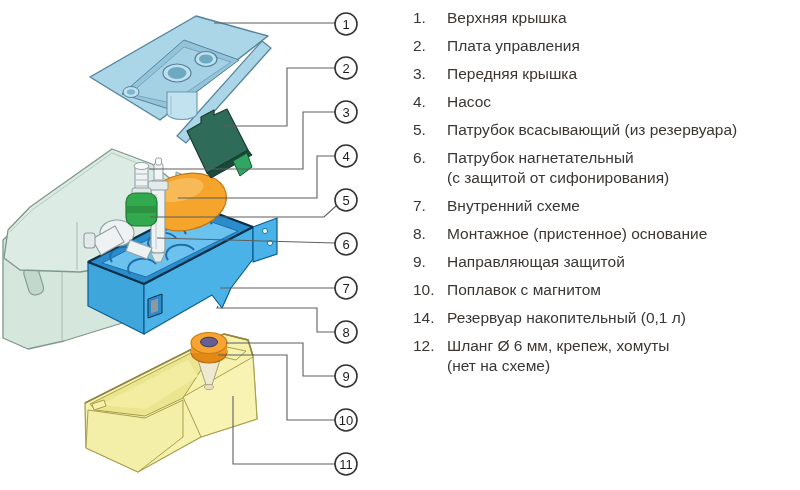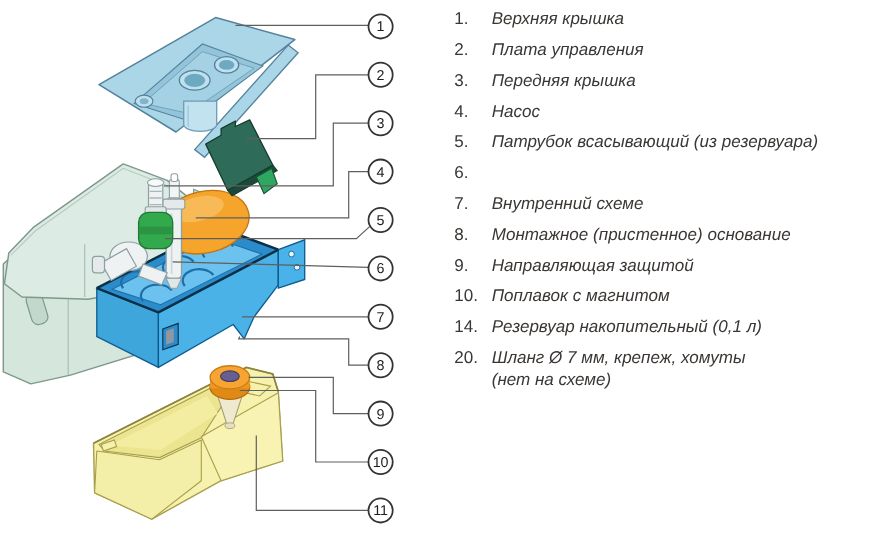--- a/index.html
+++ b/index.html
@@ -2,21 +2,21 @@
 <html><head>
 <meta charset="utf-8">
 <style>
   html,body{margin:0;padding:0;background:#fff;}
   .page{position:relative;width:800px;height:490px;background:#ffffff;overflow:hidden;
         font-family:"Liberation Sans",sans-serif;}
   .diagram-svg{position:absolute;left:0;top:0;}
   .legend{position:absolute;left:413px;top:8px;width:382px;color:#3a3633;}
   .legend-row{display:flex;margin-bottom:8px;font-size:15.5px;line-height:20px;}
   .legend-num{flex:none;width:34px;}
-  .legend-label{white-space:pre-line;font-style:italic;}
+  .legend-label{white-space:pre-line;}
   .callout-circle{fill:#ffffff;stroke:#333333;stroke-width:1.6;}
   .callout-num{font-size:13px;fill:#1d1d1d;text-anchor:middle;font-family:"Liberation Sans",sans-serif;}
   .leader{fill:none;stroke:#5f5f5f;stroke-width:1.1;}
 </style>
 </head>
 <body>
 
 <div class="page">
 
   <svg class="diagram-svg" width="400" height="490" viewBox="0 0 400 490">
@@ -197,20 +197,22 @@
     <div class="legend-row">
       <span class="legend-num">4.</span>
       <span class="legend-label">Насос</span>
     </div>
     <div class="legend-row">
       <span class="legend-num">5.</span>
       <span class="legend-label">Патрубок всасывающий (из резервуара)</span>
     </div>
     <div class="legend-row">
       <span class="legend-num">6.</span>
+      <span class="legend-label">Патрубок нагнетательный
+(с защитой от сифонирования)</span>
     </div>
     <div class="legend-row">
       <span class="legend-num">7.</span>
       <span class="legend-label">Внутренний схеме</span>
     </div>
     <div class="legend-row">
       <span class="legend-num">8.</span>
       <span class="legend-label">Монтажное (пристенное) основание</span>
     </div>
     <div class="legend-row">
@@ -219,19 +221,19 @@
     </div>
     <div class="legend-row">
       <span class="legend-num">10.</span>
       <span class="legend-label">Поплавок с магнитом</span>
     </div>
     <div class="legend-row">
       <span class="legend-num">14.</span>
       <span class="legend-label">Резервуар накопительный (0,1 л)</span>
     </div>
     <div class="legend-row">
-      <span class="legend-num">20.</span>
-      <span class="legend-label">Шланг Ø 7 мм, крепеж, хомуты
+      <span class="legend-num">12.</span>
+      <span class="legend-label">Шланг Ø 6 мм, крепеж, хомуты
 (нет на схеме)</span>
     </div>
   </div>
 
 </div>
 
 </body></html>

